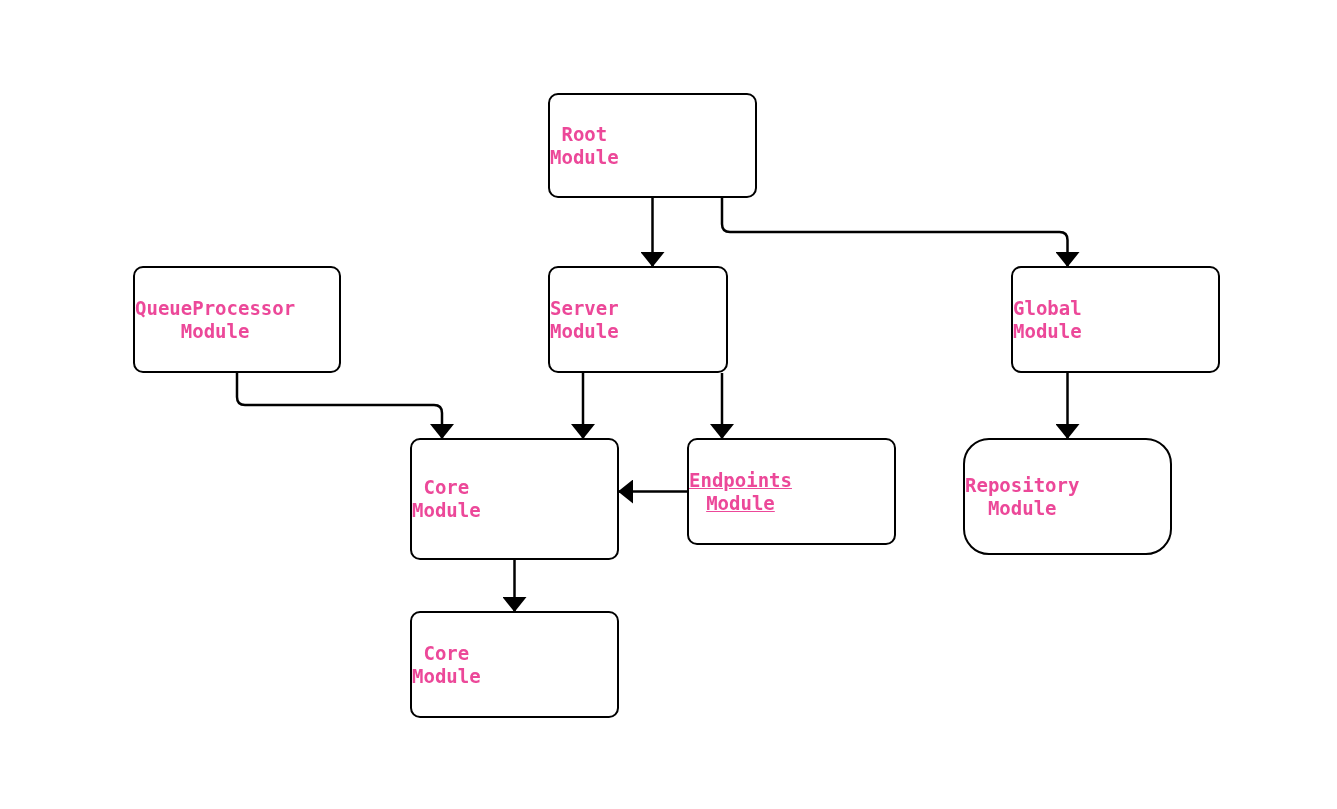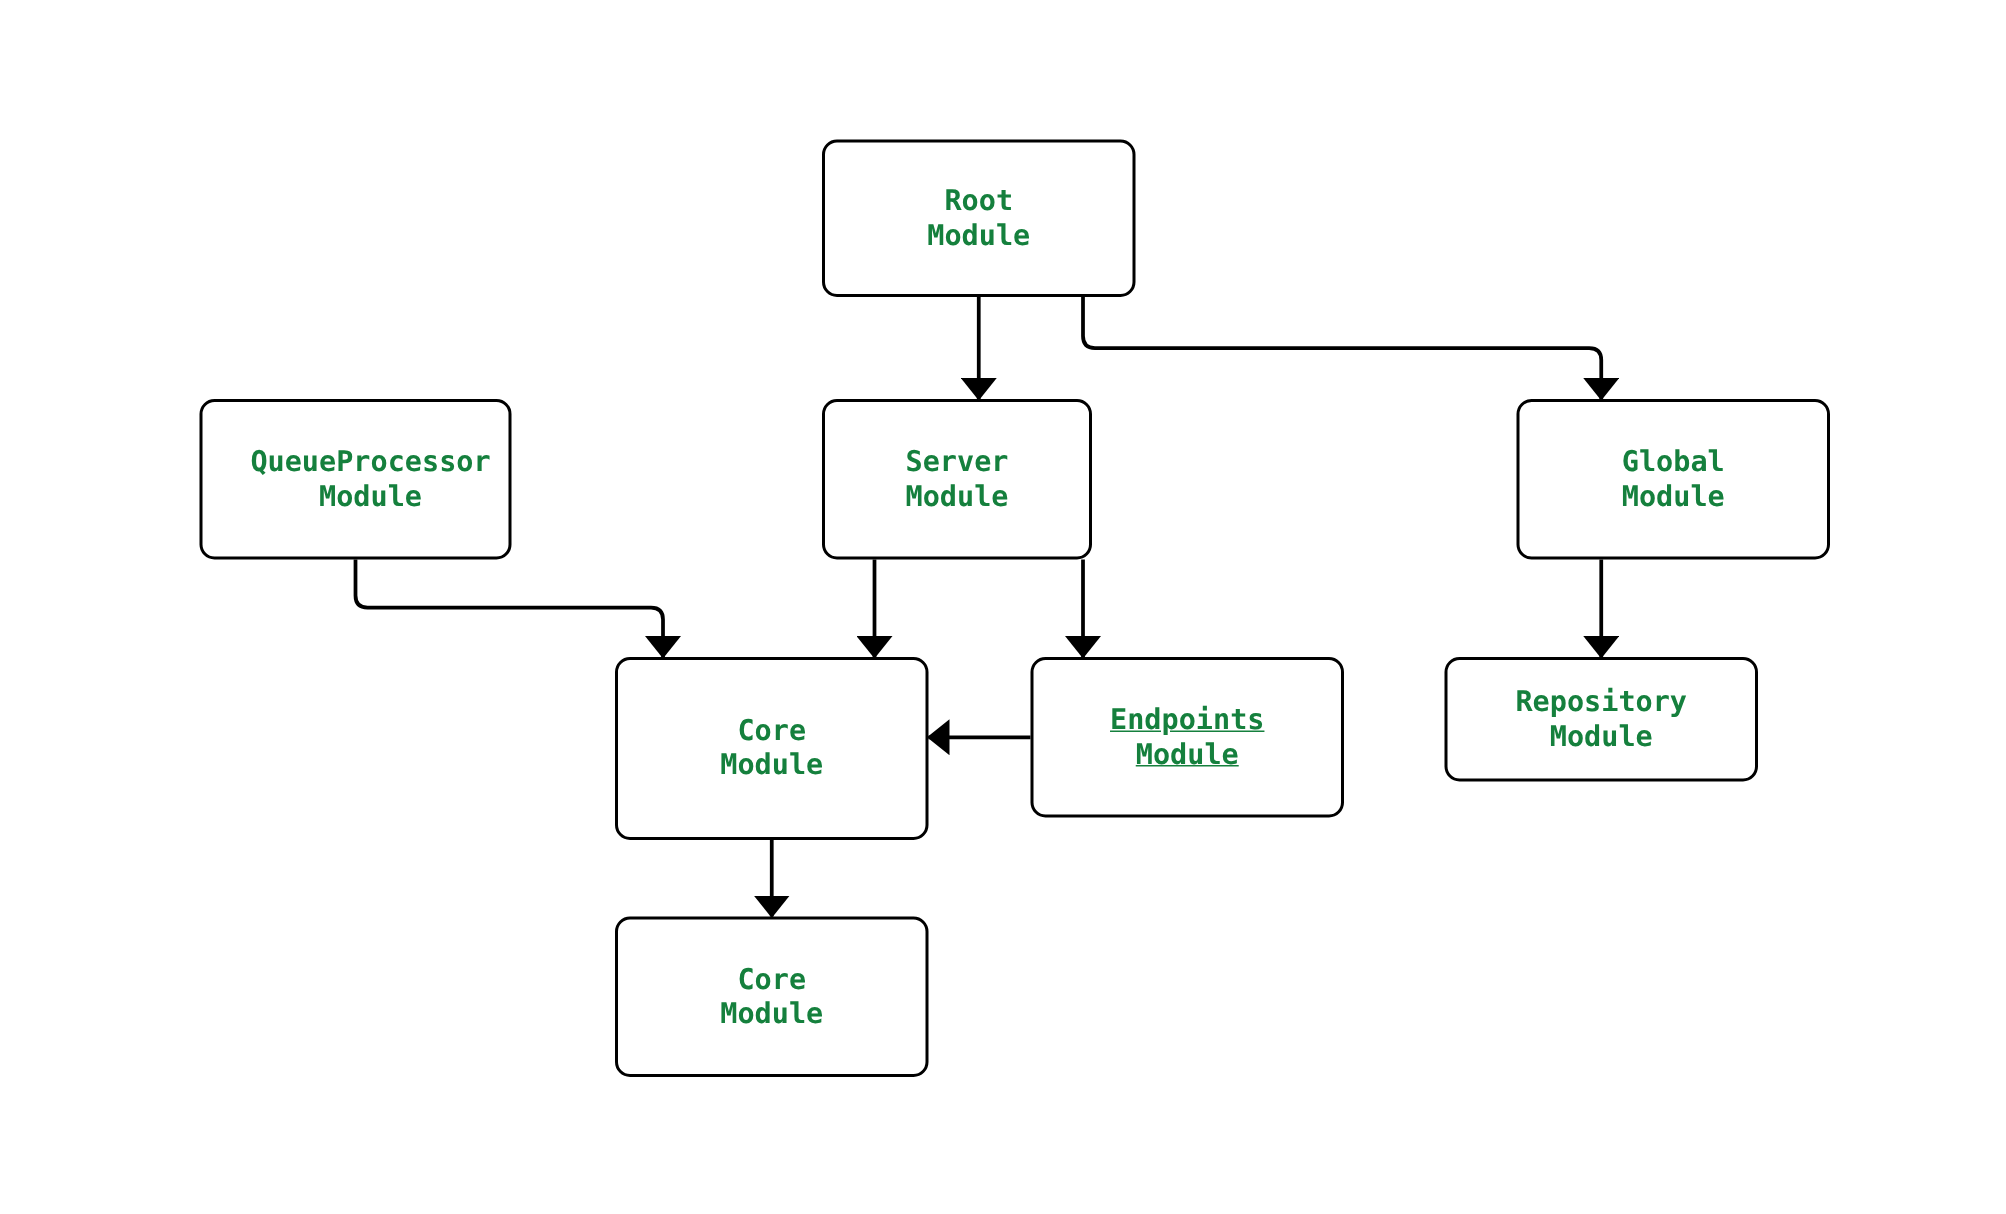--- a/index.html
+++ b/index.html
@@ -28,36 +28,36 @@
     stroke-width: 2.5;
   }
   .node {
     position: absolute;
     box-sizing: border-box;
     background: #ffffff;
     border: 2.5px solid #000000;
     border-radius: 10px;
     display: flex;
     align-items: center;
-    justify-content: center;
+    justify-content: flex-start;
     text-align: center;
     font-weight: bold;
     font-size: 19px;
     line-height: 23px;
-    color: #15803d;
+    color: #ec4899;
     white-space: pre-line;
   }
   
   #node-root          { left: 548px; top:  93px; width: 209px; height: 105px; }
-  #node-queueprocessor{ left: 133px; top: 266px; width: 208px; height: 107px; padding-left: 20px; }
+  #node-queueprocessor{ left: 133px; top: 266px; width: 208px; height: 107px; }
   #node-server        { left: 548px; top: 266px; width: 180px; height: 107px; }
   #node-global        { left: 1011px; top: 266px; width: 209px; height: 107px; }
   #node-core          { left: 410px; top: 438px; width: 209px; height: 122px; }
   #node-endpoints     { left: 687px; top: 438px; width: 209px; height: 107px; text-decoration: underline; }
-  #node-repository    { left: 963px; top: 438px; width: 209px; height: 83px; }
+  #node-repository    { left: 963px; top: 438px; width: 209px; height: 117px; border-radius: 26px; }
   #node-queue         { left: 410px; top: 611px; width: 209px; height: 107px; }
 </style>
 </head>
 <body>
 
 <div id="canvas">
 
   <svg id="edge-layer" viewBox="0 0 1337 809" xmlns="http://www.w3.org/2000/svg">
     <defs>
       <marker id="arrowhead" markerWidth="15" markerHeight="24" refX="14" refY="12" orient="auto" markerUnits="userSpaceOnUse">

